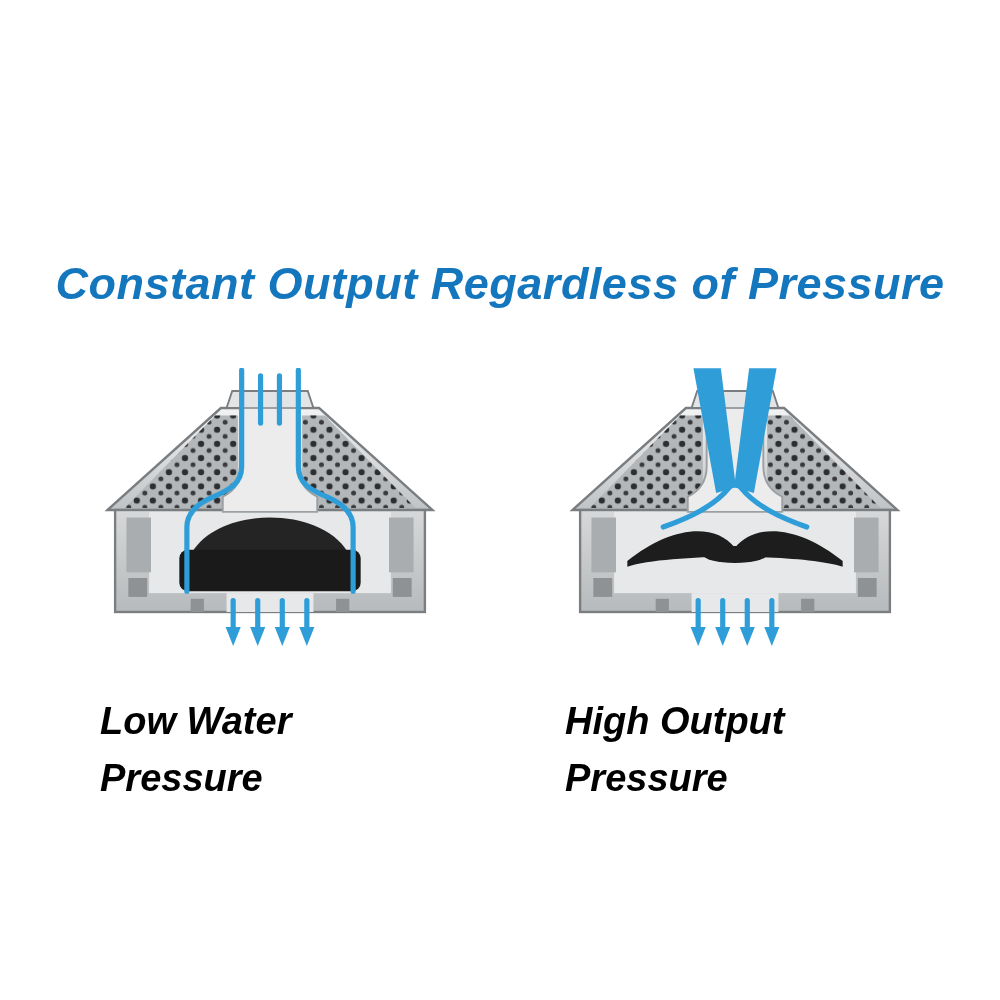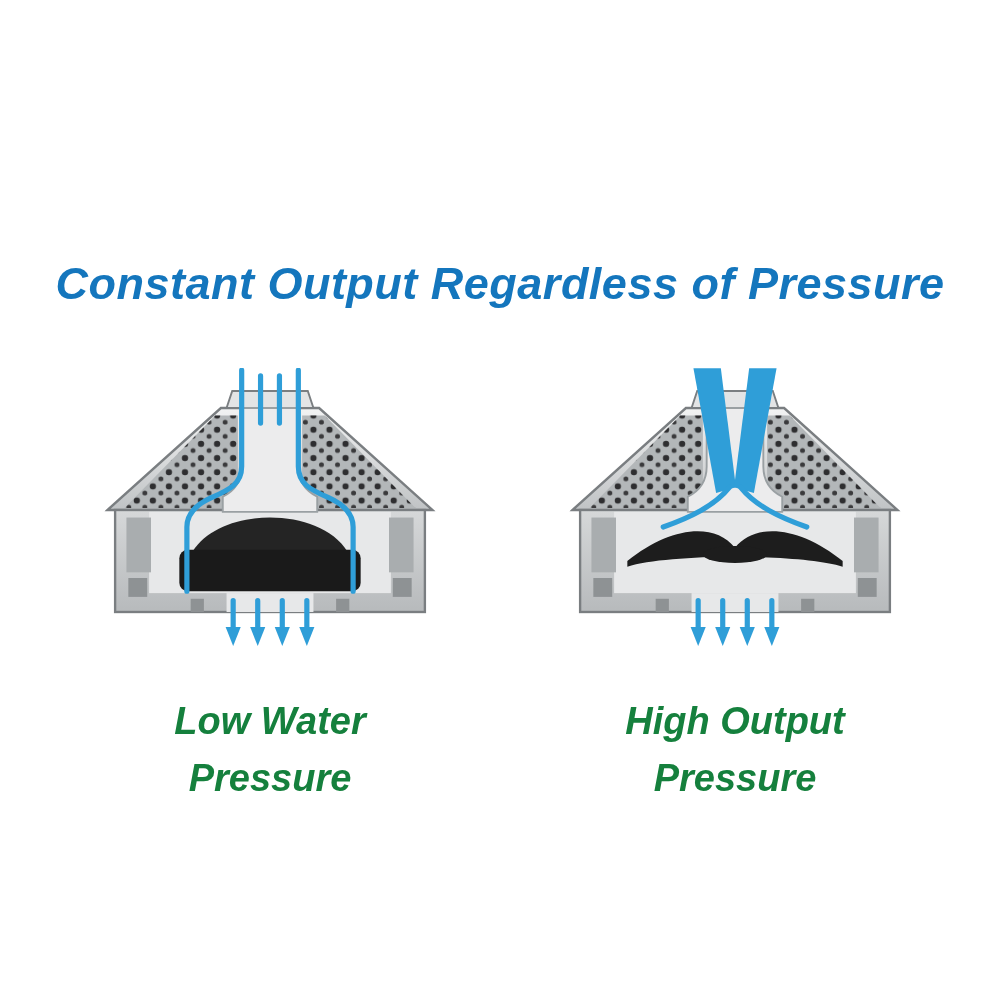--- a/index.html
+++ b/index.html
@@ -9,22 +9,22 @@
   }
   .title{
     position:absolute;top:258px;left:0;width:1000px;text-align:center;
     font-size:45px;font-weight:bold;font-style:italic;color:#1476bd;
     letter-spacing:0.5px;
   }
   .device{position:absolute;top:368px;width:340px;height:284px;}
   .device-low{left:100px;}
   .device-high{left:565px;}
   .label{
-    position:absolute;top:693px;width:340px;text-align:center;
-    font-size:38px;font-weight:bold;font-style:italic;color:#15803d;
+    position:absolute;top:693px;width:340px;text-align:left;
+    font-size:38px;font-weight:bold;font-style:italic;color:#000000;
     line-height:1.5;
   }
   .label-low{left:100px;}
   .label-high{left:565px;}
   .water{stroke:#2f9ed8;stroke-width:5.5;stroke-linecap:round;fill:none;}
   .waterfill{fill:#2f9ed8;}
   .waterhead{fill:#2f9ed8;}
 </style>
 </head>
 <body>

